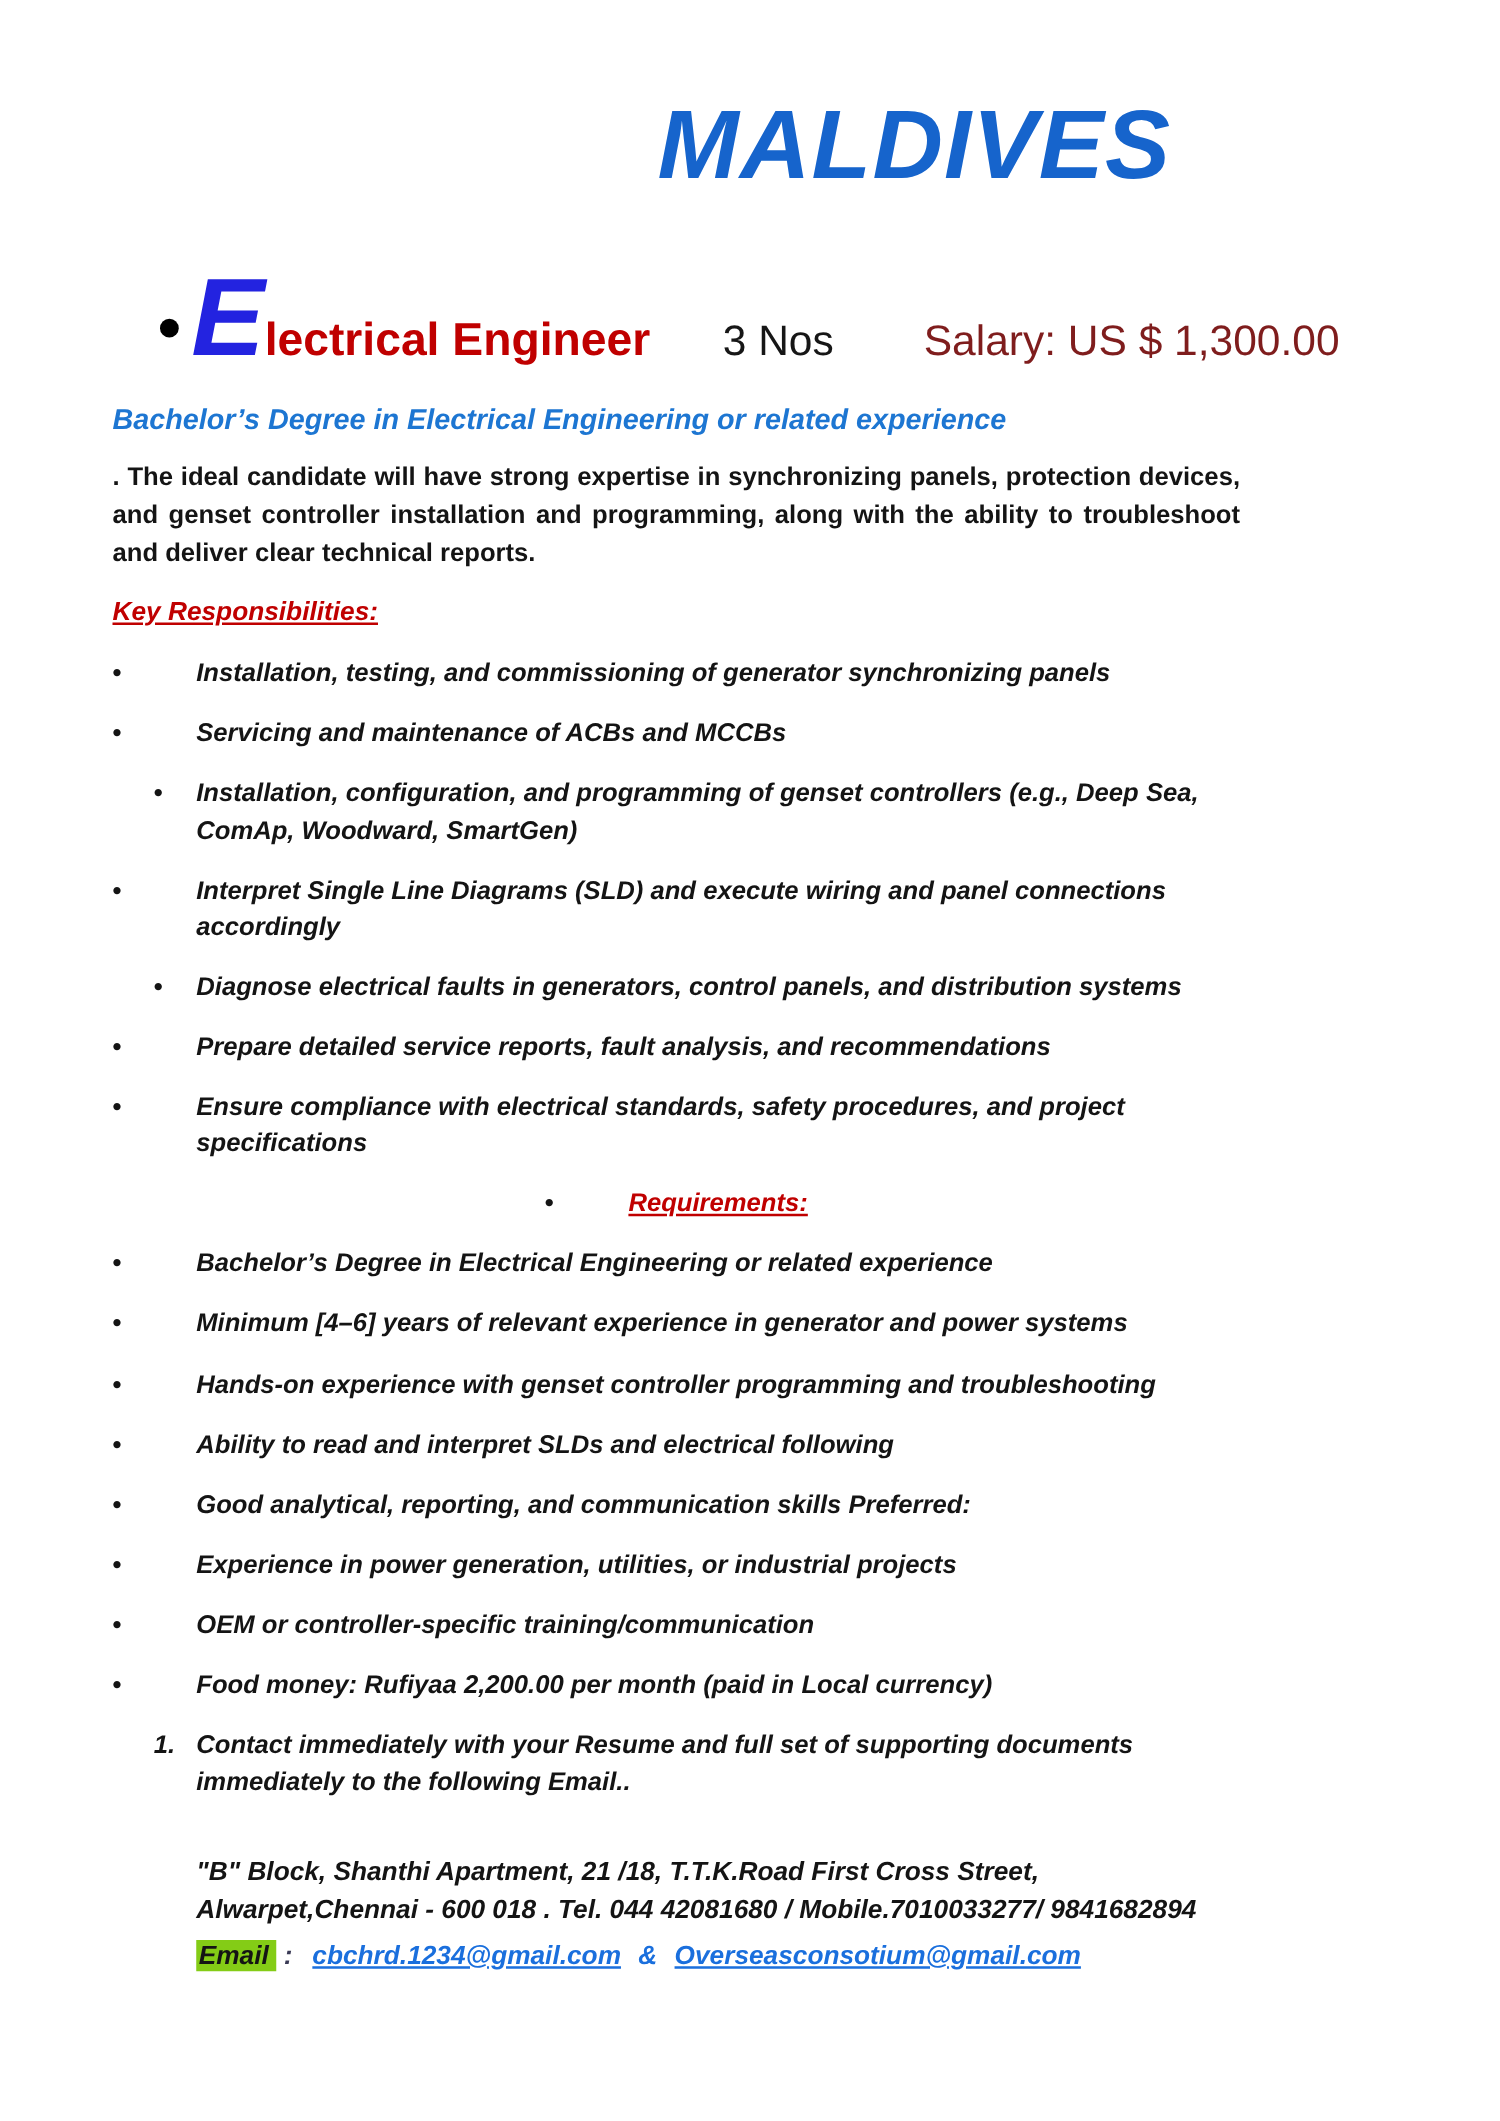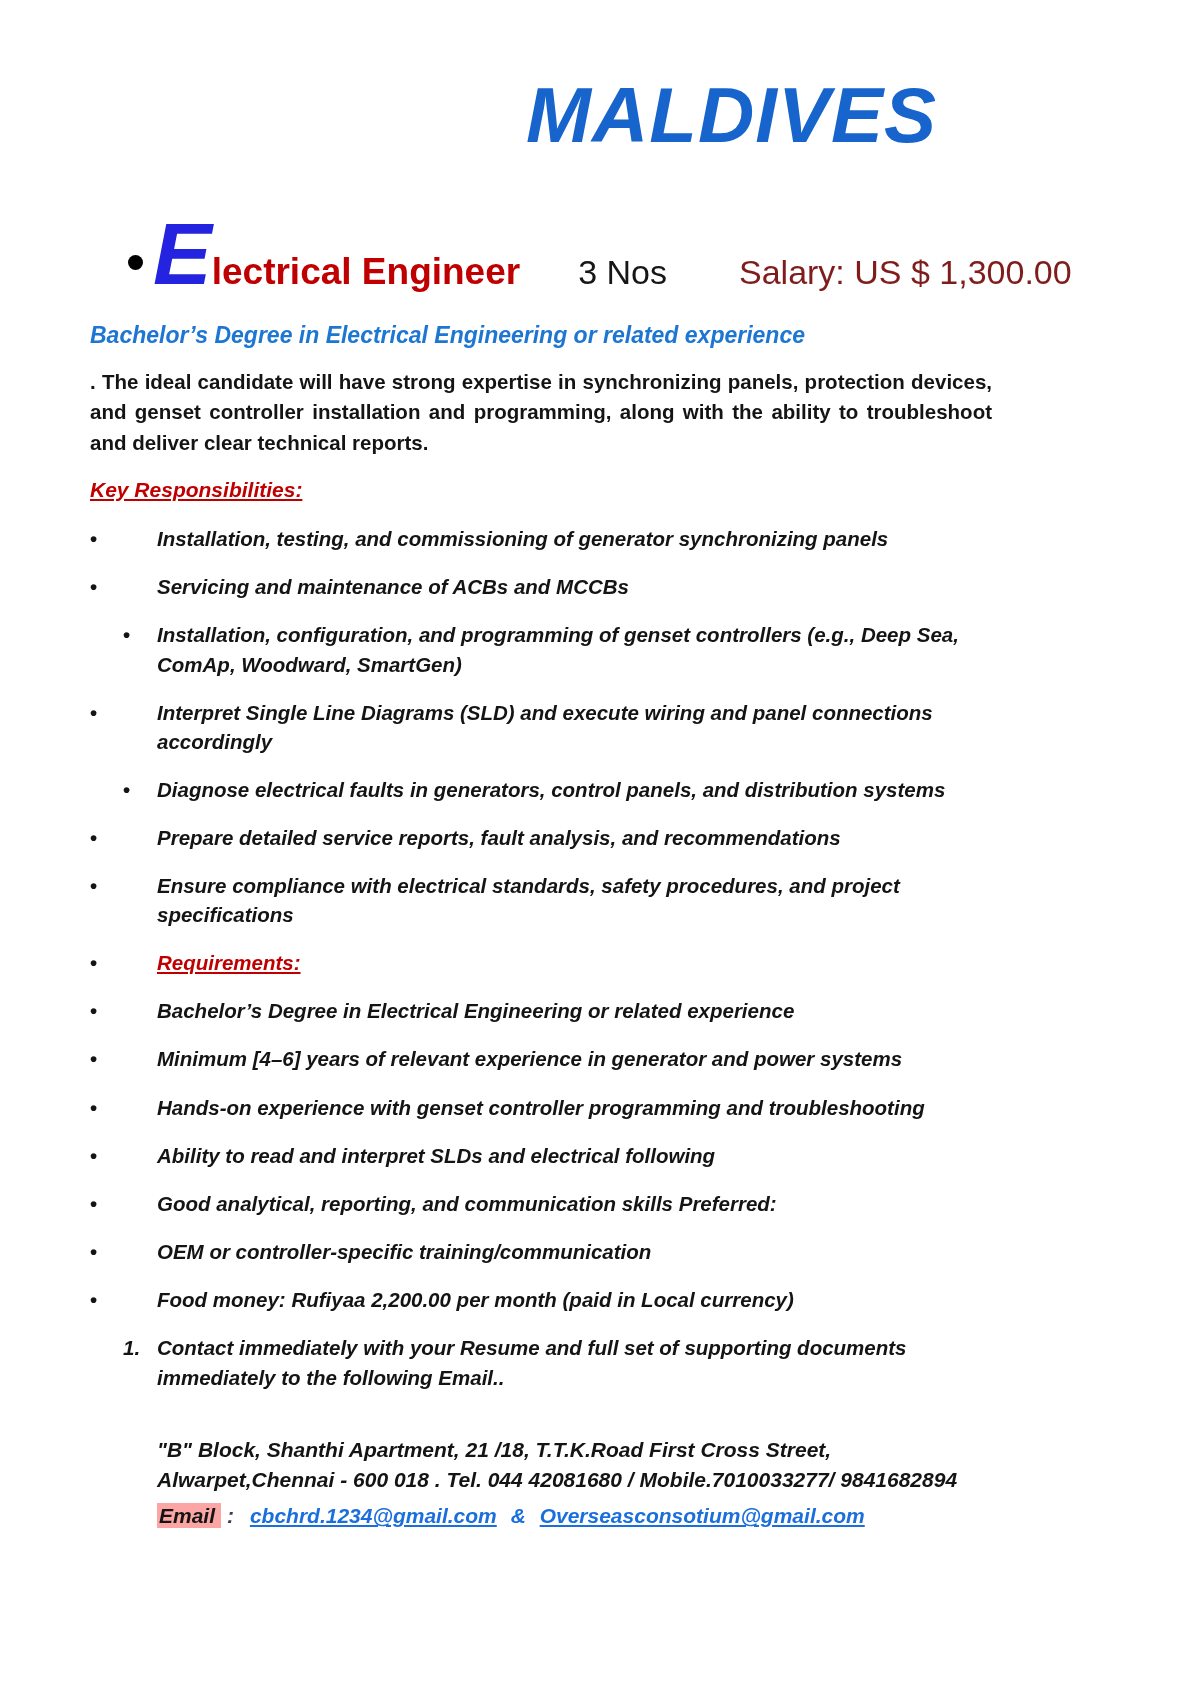--- a/index.html
+++ b/index.html
@@ -78,20 +78,21 @@
   }
   
   .blist{margin-top:20px;}
   .brow{
     display:flex;
     align-items:flex-start;
     margin-bottom:19px;
     font-size:20.5px;line-height:1.42;
     font-weight:bold;font-style:italic;
     color:#141414;
+    justify-content:center;
   }
   .brow .bullet{flex:none;width:67px;}
   .brow .bullet::before{content:"\2022";font-style:normal;}
   .brow.indent-1{margin-left:33px;}
   .brow.indent-1 .bullet{width:34px;}
   .brow .btext{flex:1;}
   .brow .btext.red{
     color:#c00000;text-decoration:underline;flex:none;
   }
   
@@ -117,21 +118,21 @@
     font-size:21px;line-height:1.45;
     font-weight:bold;font-style:italic;
     color:#141414;
   }
   .email-line{
     margin:6px 0 0 0;
     font-size:21px;line-height:1.45;
     font-weight:bold;font-style:italic;
     color:#141414;
   }
-  .hl{background:#fca5a5;padding:1px 6px 1px 2px;}
+  .hl{background:#84cc16;padding:1px 6px 1px 2px;}
   .email-colon{color:#3a3a55;margin:0 10px 0 6px;}
   a.email-link{
     color:#1a6fdd;
     text-decoration:underline;
     font-weight:bold;font-style:italic;
   }
   .amp{color:#1a6fdd;margin:0 8px;}
 </style>
 </head>
 <body>
@@ -205,20 +206,24 @@
         <span class="bullet"></span>
         <span class="btext">Hands-on experience with genset controller programming and troubleshooting</span>
       </div>
       <div class="brow">
         <span class="bullet"></span>
         <span class="btext">Ability to read and interpret SLDs and electrical following</span>
       </div>
       <div class="brow">
         <span class="bullet"></span>
         <span class="btext">Good analytical, reporting, and communication skills Preferred:</span>
+      </div>
+      <div class="brow">
+        <span class="bullet"></span>
+        <span class="btext">Experience in power generation, utilities, or industrial projects</span>
       </div>
       <div class="brow">
         <span class="bullet"></span>
         <span class="btext">OEM or controller-specific training/communication</span>
       </div>
       <div class="brow">
         <span class="bullet"></span>
         <span class="btext">Food money: Rufiyaa 2,200.00 per month (paid in Local currency)</span>
       </div>
     </div>

